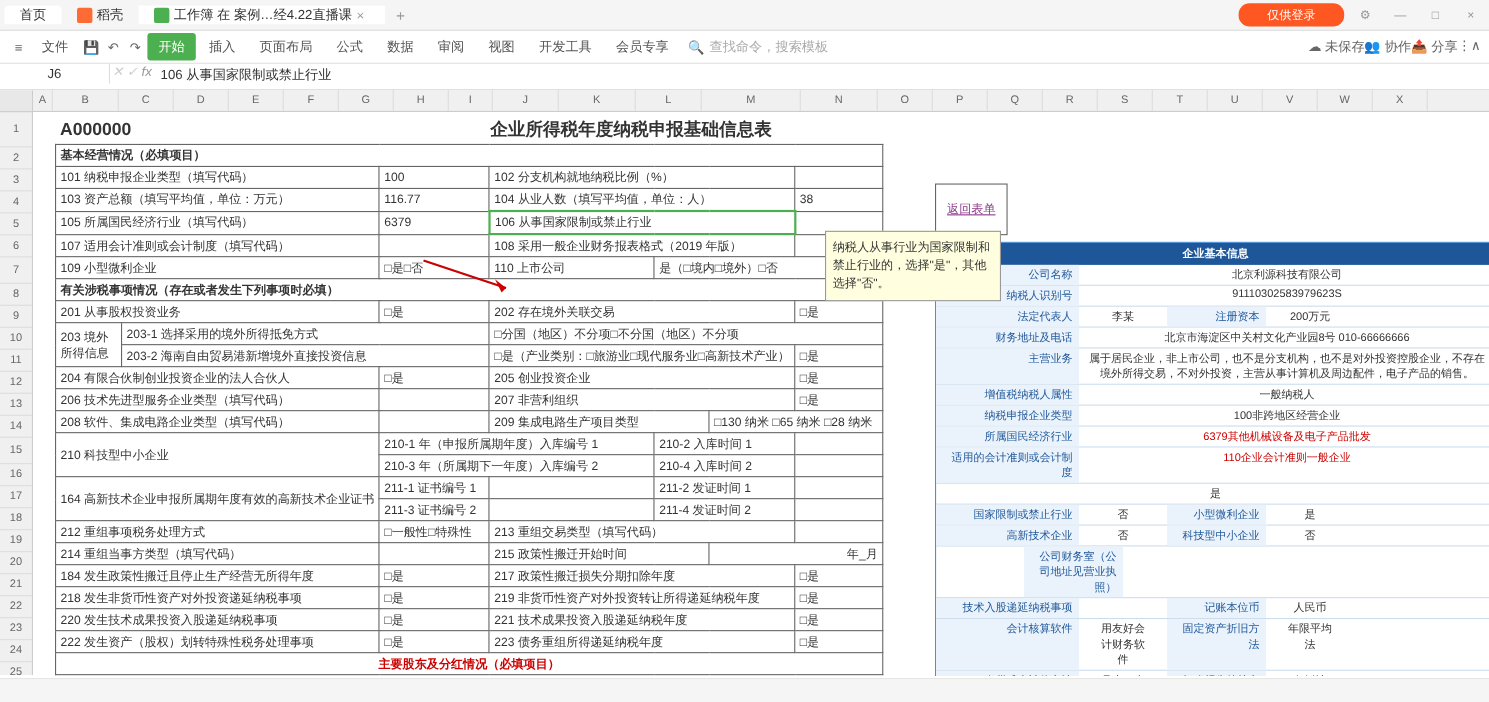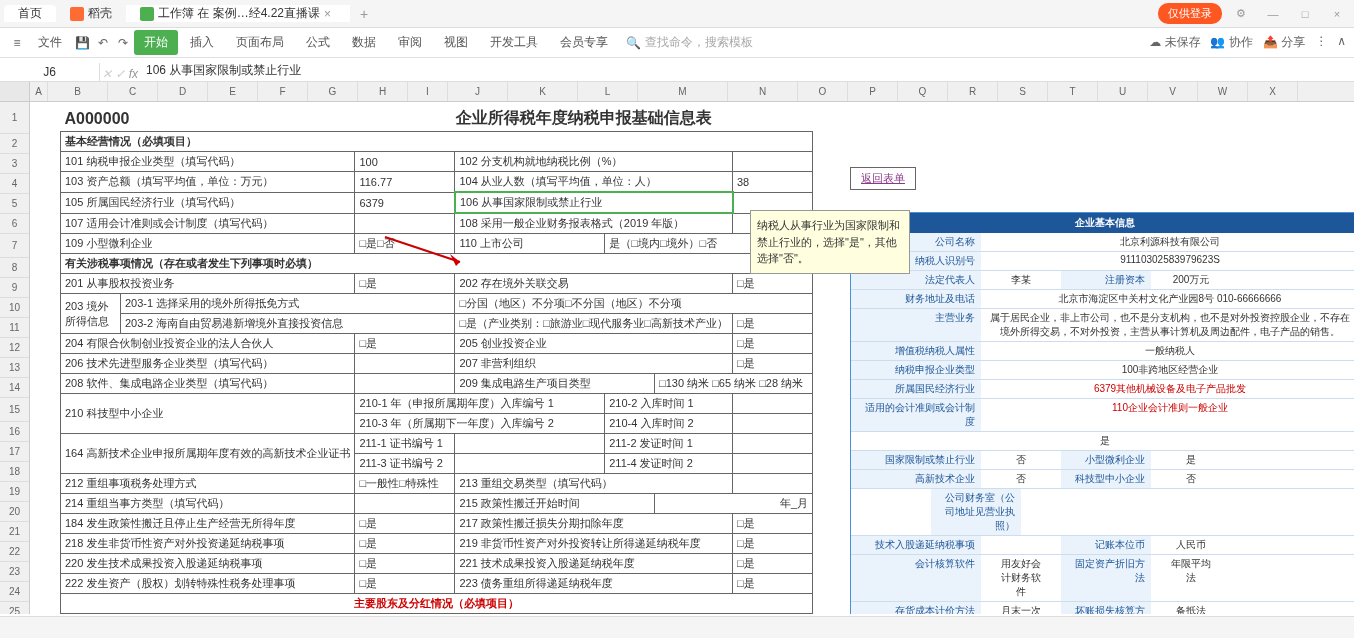--- a/index.html
+++ b/index.html
@@ -7,53 +7,53 @@
 .titlebar{height:28px;background:#f5f5f5;display:flex;align-items:center;padding:0 4px;border-bottom:1px solid #ddd}
 .tab{padding:0 14px;font-size:12px;display:flex;align-items:center;gap:4px;cursor:pointer}
 .tab.home{background:#fff;border-radius:4px 4px 0 0}
 .tab.active{background:#fff;color:#333}
 .tab-icon{width:14px;height:14px;display:inline-block}
 .tab-icon.wps{background:#ff6b35;border-radius:2px}
 .tab-icon.xls{background:#4caf50;border-radius:2px}
 .tab-close{width:12px;color:#999}
 .tab-add{padding:4px 10px;color:#999;font-size:14px}
 .titlebar-right{margin-left:auto;display:flex;align-items:center;gap:6px}
-.login-btn{background:#ff5722;color:#fff;padding:3px 10px;border-radius:10px;font-size:11px}
+.login-btn{background:#ff5722;color:#fff;padding:3px 26px;border-radius:10px;font-size:11px}
 .win-btn{width:26px;text-align:center;color:#999;cursor:pointer}
 .menubar{height:30px;display:flex;align-items:center;padding:0 8px;gap:2px;border-bottom:1px solid #e0e0e0;font-size:12px}
 .menu-icon{width:18px;height:18px;display:flex;align-items:center;justify-content:center;color:#666;cursor:pointer}
 .menu-item{padding:4px 10px;cursor:pointer;color:#555}
 .menu-item.active{background:#4caf50;color:#fff;border-radius:3px}
-.menu-right{margin-left:auto;display:flex;gap:10px;color:#666}
+.menu-right{margin-left:auto;display:flex;color:#666}
 .searchbox{display:flex;align-items:center;gap:4px;color:#aaa;padding:0 6px}
-.formula-bar{height:24px;display:flex;align-items:flex-end;border-bottom:1px solid #ddd;font-size:12px}
+.formula-bar{height:24px;display:flex;align-items:flex-start;border-bottom:1px solid #ddd;font-size:12px}
 .namebox{width:100px;padding:2px 6px;border-right:1px solid #ddd;text-align:center}
 .fx-icon{width:40px;text-align:center;color:#999;font-style:italic}
 .formula-input{flex:1;padding:2px 6px}
 .grid-area{display:flex;height:calc(100vh - 106px);overflow:hidden}
 .row-headers{width:30px;background:#f0f0f0;border-right:1px solid #ccc}
 .corner{height:20px;background:#e8e8e8;border-bottom:1px solid #ccc}
 .rh{height:20px;text-align:center;font-size:10px;color:#666;border-bottom:1px solid #ddd;line-height:20px}
 .rh.tall{height:24px;line-height:24px}
 .rh.tall2{height:32px;line-height:32px}
 .grid-main{flex:1;overflow:auto;position:relative}
 .col-headers{height:20px;display:flex;background:#f0f0f0;border-bottom:1px solid #ccc;position:sticky;top:0}
 .ch{text-align:center;font-size:10px;color:#666;border-right:1px solid #ddd;line-height:20px}
 .sheet-content{position:relative;padding:4px 2px}
-.tax-form{border-collapse:collapse;font-size:11px;margin-left:28px}
+.tax-form{border-collapse:collapse;font-size:11px;margin-left:18px}
 .tax-form td{border:1px solid #666;padding:2px 4px;height:19px;vertical-align:middle}
 .form-id{font-size:16px;font-weight:bold;padding:4px 8px;border:none!important}
 .form-title{font-size:16px;font-weight:bold;text-align:center;border:none!important}
 .section-hdr{text-align:left;font-weight:bold;background:#fff}
 .red-hdr{color:#c00;font-weight:bold;text-align:center}
 .sel-cell{border:2px solid #4caf50!important;position:relative}
 .tooltip{position:absolute;left:720px;top:108px;background:#ffffe0;border:1px solid #999;padding:6px;font-size:11px;width:160px;z-index:10;line-height:1.5}
 .arrow{position:absolute;left:350px;top:130px;z-index:5}
 .side-panel{position:absolute;left:820px;top:65px;width:510px}
-.back-link{border:1px solid #666;padding:3px 10px;color:#8b3a8b;text-decoration:underline;display:inline-block;margin-bottom:22px;cursor:pointer}
+.back-link{border:1px solid #666;padding:15px 10px;color:#8b3a8b;text-decoration:underline;display:inline-block;margin-bottom:6px;cursor:pointer}
 .info-card{border:1px solid #4a90d9;font-size:10px}
 .info-hdr{background:#1e5799;color:#fff;text-align:center;padding:3px;font-weight:bold}
 .info-row{display:flex;border-bottom:1px solid #cde}
 .info-label{width:130px;text-align:right;padding:2px 6px;color:#1e5799;background:#eaf2fb}
 .info-val{flex:1;padding:2px 6px;text-align:center}
 .info-label2{width:90px;text-align:right;padding:2px 6px;color:#1e5799;background:#eaf2fb}
 .info-val2{width:80px;padding:2px 16px;text-align:center}
 .red-text{color:#c00}
 .statusbar{position:fixed;bottom:0;left:0;right:0;height:22px;background:#f5f5f5;border-top:1px solid #ddd}
 </style>

